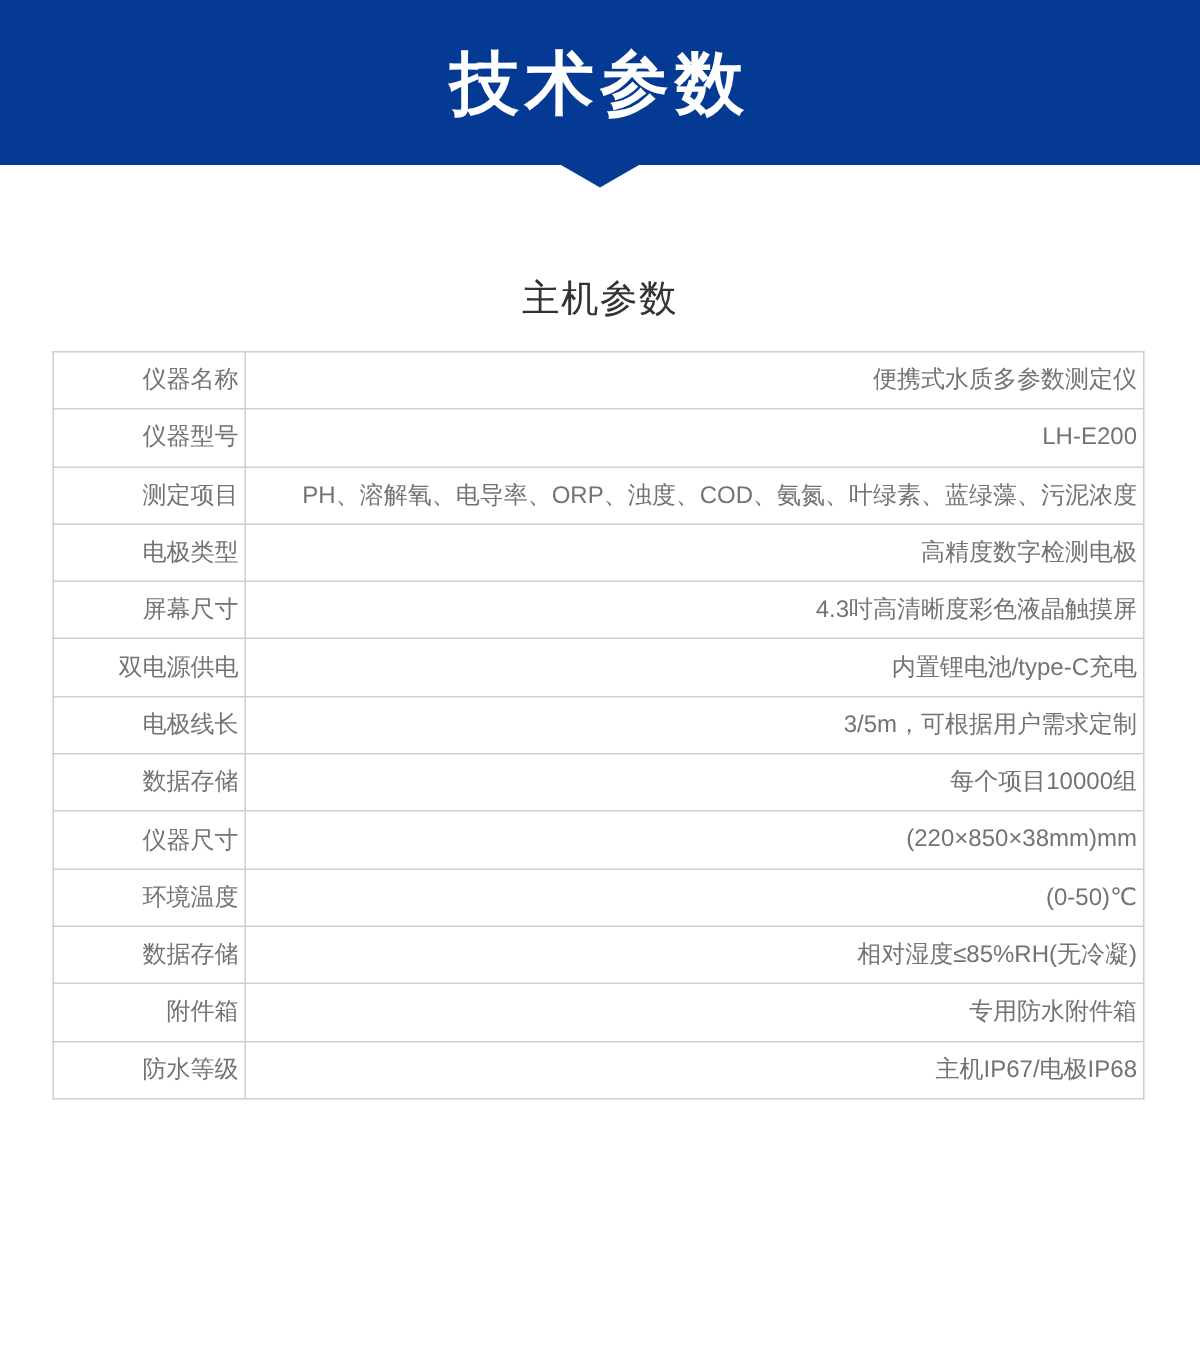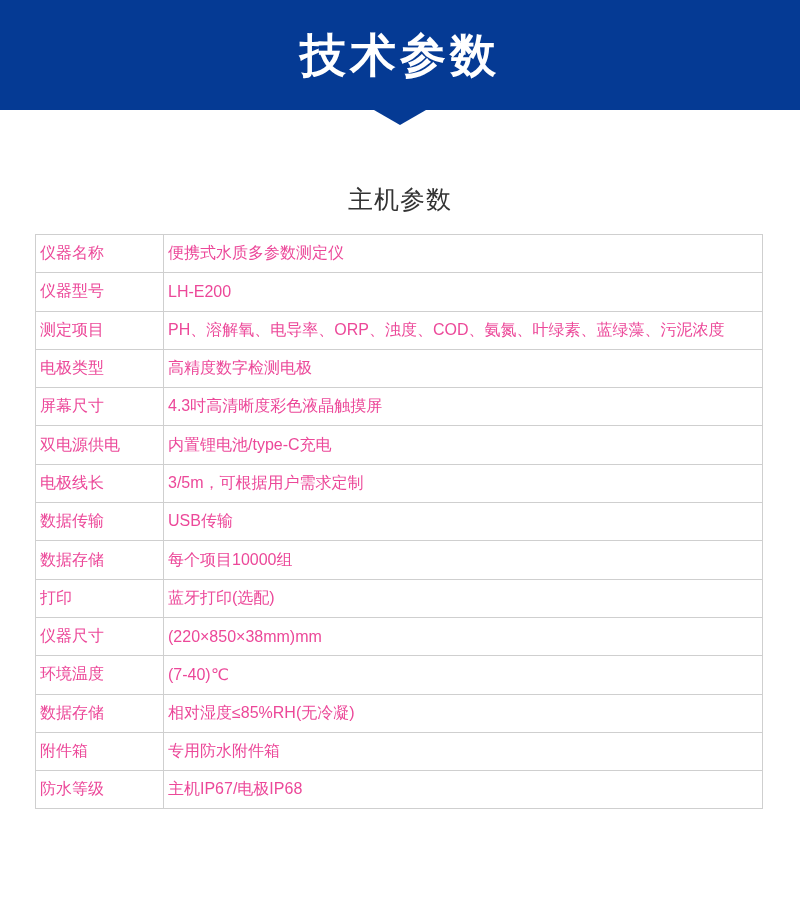--- a/index.html
+++ b/index.html
@@ -50,22 +50,22 @@
   .specs-table {
     margin: 19px 0 0 35px;
     width: 728px;
     border-collapse: collapse;
     table-layout: fixed;
   }
   .specs-table td {
     border: 1px solid #cfcfcf;
     height: 38.3px;
     font-size: 16px;
-    color: #ec4899;
-    text-align: left;
+    color: #737373;
+    text-align: right;
     vertical-align: middle;
     padding: 0 4px;
     white-space: nowrap;
     overflow: hidden;
   }
   .specs-table td.label-cell {
     width: 128px;
   }
 </style>
 </head>
@@ -104,38 +104,30 @@
         </tr>
         <tr>
           <td class="label-cell">双电源供电</td>
           <td class="value-cell">内置锂电池/type-C充电</td>
         </tr>
         <tr>
           <td class="label-cell">电极线长</td>
           <td class="value-cell">3/5m，可根据用户需求定制</td>
         </tr>
         <tr>
-          <td class="label-cell">数据传输</td>
-          <td class="value-cell">USB传输</td>
-        </tr>
-        <tr>
           <td class="label-cell">数据存储</td>
           <td class="value-cell">每个项目10000组</td>
-        </tr>
-        <tr>
-          <td class="label-cell">打印</td>
-          <td class="value-cell">蓝牙打印(选配)</td>
         </tr>
         <tr>
           <td class="label-cell">仪器尺寸</td>
           <td class="value-cell">(220×850×38mm)mm</td>
         </tr>
         <tr>
           <td class="label-cell">环境温度</td>
-          <td class="value-cell">(7-40)℃</td>
+          <td class="value-cell">(0-50)℃</td>
         </tr>
         <tr>
           <td class="label-cell">数据存储</td>
           <td class="value-cell">相对湿度≤85%RH(无冷凝)</td>
         </tr>
         <tr>
           <td class="label-cell">附件箱</td>
           <td class="value-cell">专用防水附件箱</td>
         </tr>
         <tr>

